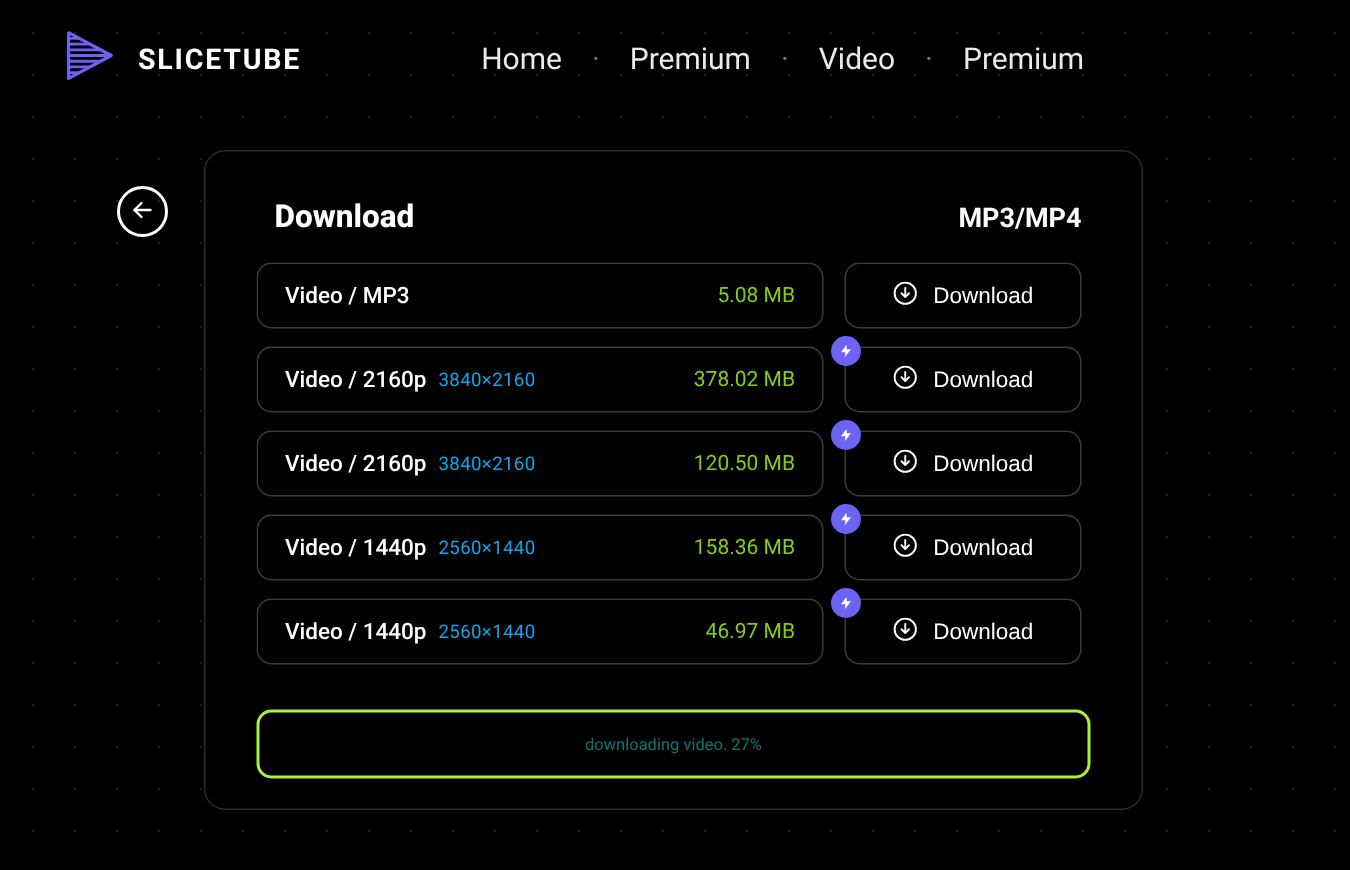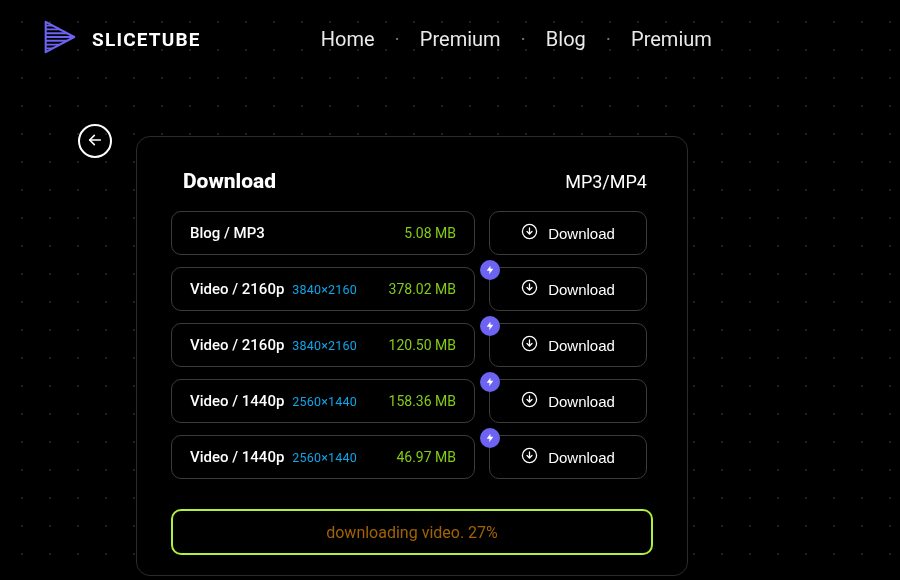--- a/index.html
+++ b/index.html
@@ -51,33 +51,33 @@
     left: 78px; top: 124px;
     width: 34px; height: 34px;
     border: 2px solid #fff; border-radius: 50%;
     background: transparent;
     display: flex; align-items: center; justify-content: center;
     cursor: pointer;
   }
   .panel {
     position: absolute; z-index: 2;
     left: 136px; top: 100px;
-    width: 552px; height: 440px;
+    width: 626px; height: 440px;
     background: #000;
     border: 1px solid #2b2b2b;
     border-radius: 14px;
     padding: 26px 34px 20px 34px;
-    display: flex; flex-direction: column; margin-top: 36px;
+    display: flex; flex-direction: column;
   }
   .panel-head {
     display: flex; align-items: baseline; justify-content: space-between;
     padding: 6px 6px 18px 12px;
   }
   .panel-head h2 { font-size: 21px; font-weight: 800; }
-  .panel-head .fmt { font-size: 18px; font-weight: 400; color: #fff; }
+  .panel-head .fmt { font-size: 18px; font-weight: 700; color: #fff; }
   .rows {
     flex: 1 1 auto;
     overflow: hidden;
     position: relative;
     padding-right: 6px;
   }
   .row {
     display: flex; gap: 14px; align-items: center;
     margin-bottom: 12px;
   }
@@ -104,21 +104,21 @@
     position: absolute; left: -10px; top: -8px;
     width: 20px; height: 20px; border-radius: 50%;
     background: #6d63f2;
     display: flex; align-items: center; justify-content: center;
   }
   .status {
     margin-top: auto;
     height: 46px;
     border: 2px solid #aef03b; border-radius: 10px;
     display: flex; align-items: center; justify-content: center;
-    font-size: 16px; color: #a16207;
+    font-size: 11px; color: #0f766e;
   }
 </style>
 </head>
 <body>
 
 <div class="dotgrid"></div>
 
 <div class="topbar">
   <div class="brand">
     <span>
@@ -141,21 +141,21 @@
       </svg>
     </span>
     <span class="brand-name">SLICETUBE</span>
   </div>
 
   <div class="nav">
     <span class="navlink">Home</span>
     <span class="nav-sep">·</span>
     <span class="navlink">Premium</span>
     <span class="nav-sep">·</span>
-    <span class="navlink">Blog</span>
+    <span class="navlink">Video</span>
     <span class="nav-sep">·</span>
     <span class="navlink">Premium</span>
   </div>
 
 </div>
 
 <button class="back-btn">
   <span>
     <svg width="16" height="16" viewBox="0 0 24 24" fill="none" stroke="#fff" stroke-width="2.4" stroke-linecap="round" stroke-linejoin="round">
       <line x1="20" y1="12" x2="4" y2="12"></line>
@@ -167,21 +167,21 @@
 <div class="panel">
   <div class="panel-head">
     <h2>Download</h2>
     <span class="fmt">MP3/MP4</span>
   </div>
 
   <div class="rows" id="rows">
 
   <div class="row">
         <div class="info">
-          <span class="label">Blog / MP3</span>
+          <span class="label">Video / MP3</span>
           <span class="size">5.08 MB</span>
         </div>
         <button class="dlbtn">
           <span><svg width="17" height="17" viewBox="0 0 24 24" fill="none" stroke="#fff" stroke-width="1.8" stroke-linecap="round" stroke-linejoin="round">
               <circle cx="12" cy="12" r="10"></circle>
               <line x1="12" y1="7" x2="12" y2="15"></line>
               <polyline points="8.5 12 12 15.5 15.5 12"></polyline>
             </svg></span>
           <span>Download</span>
         </button>

